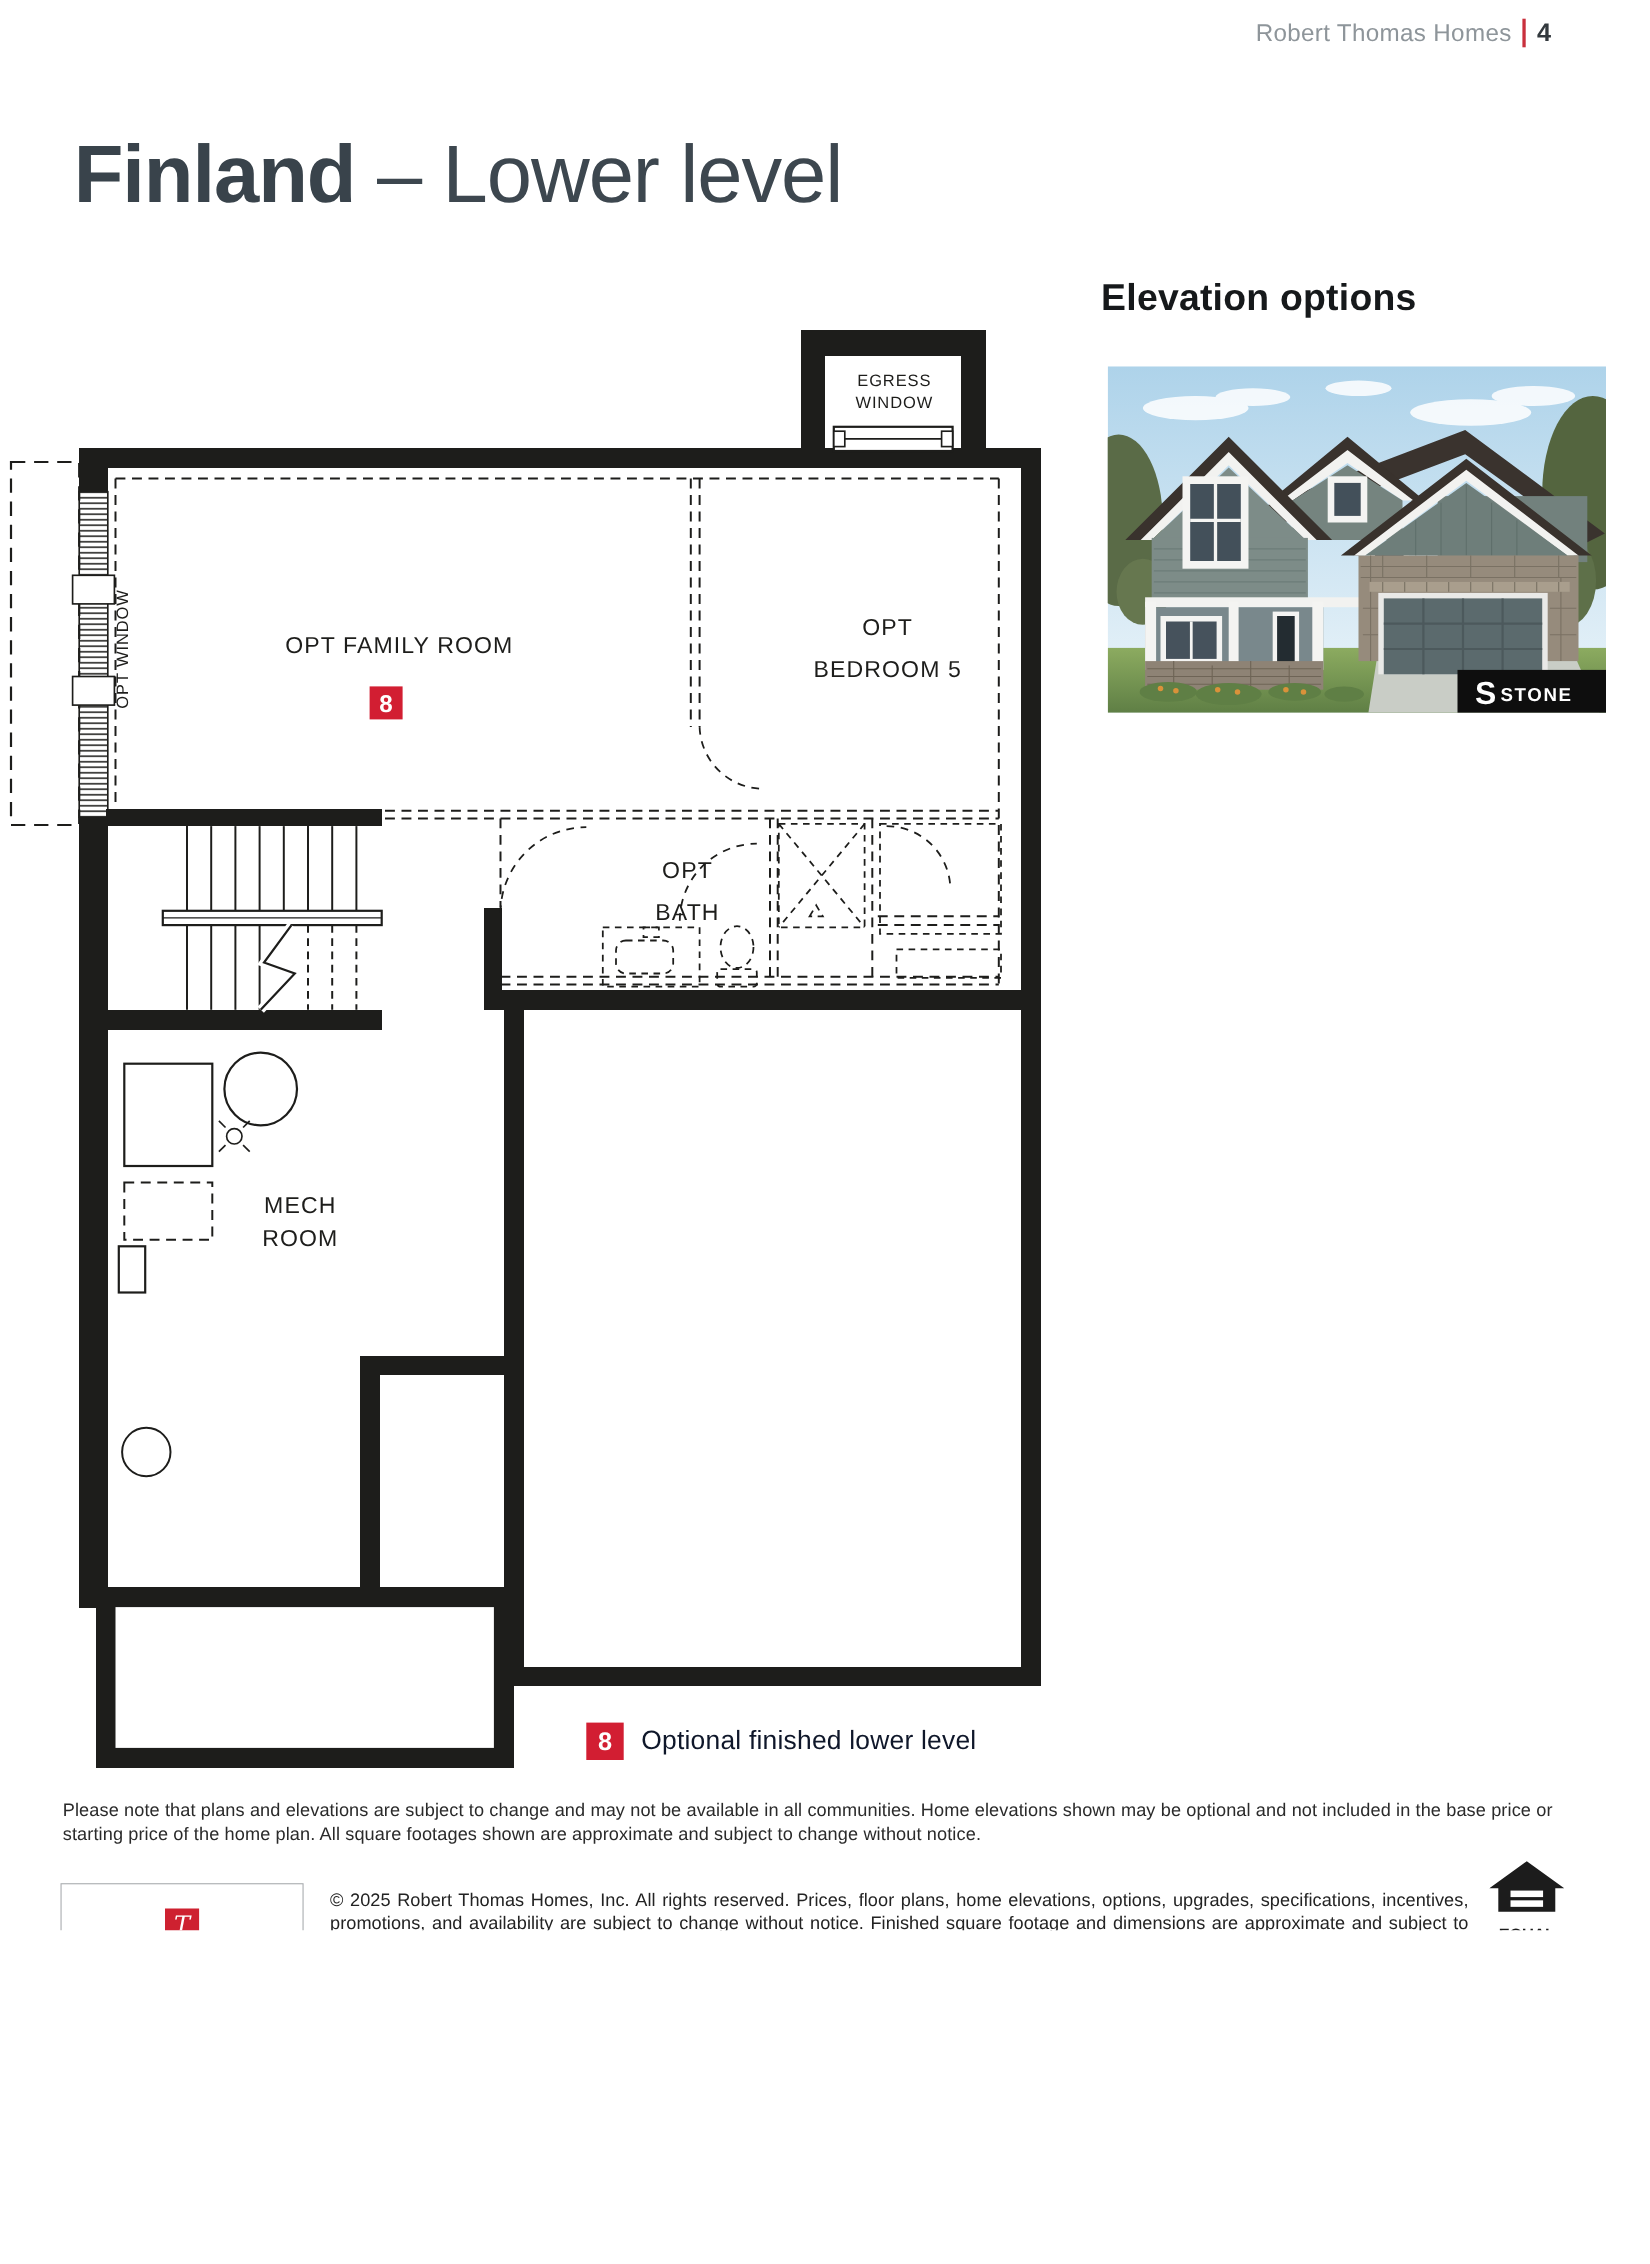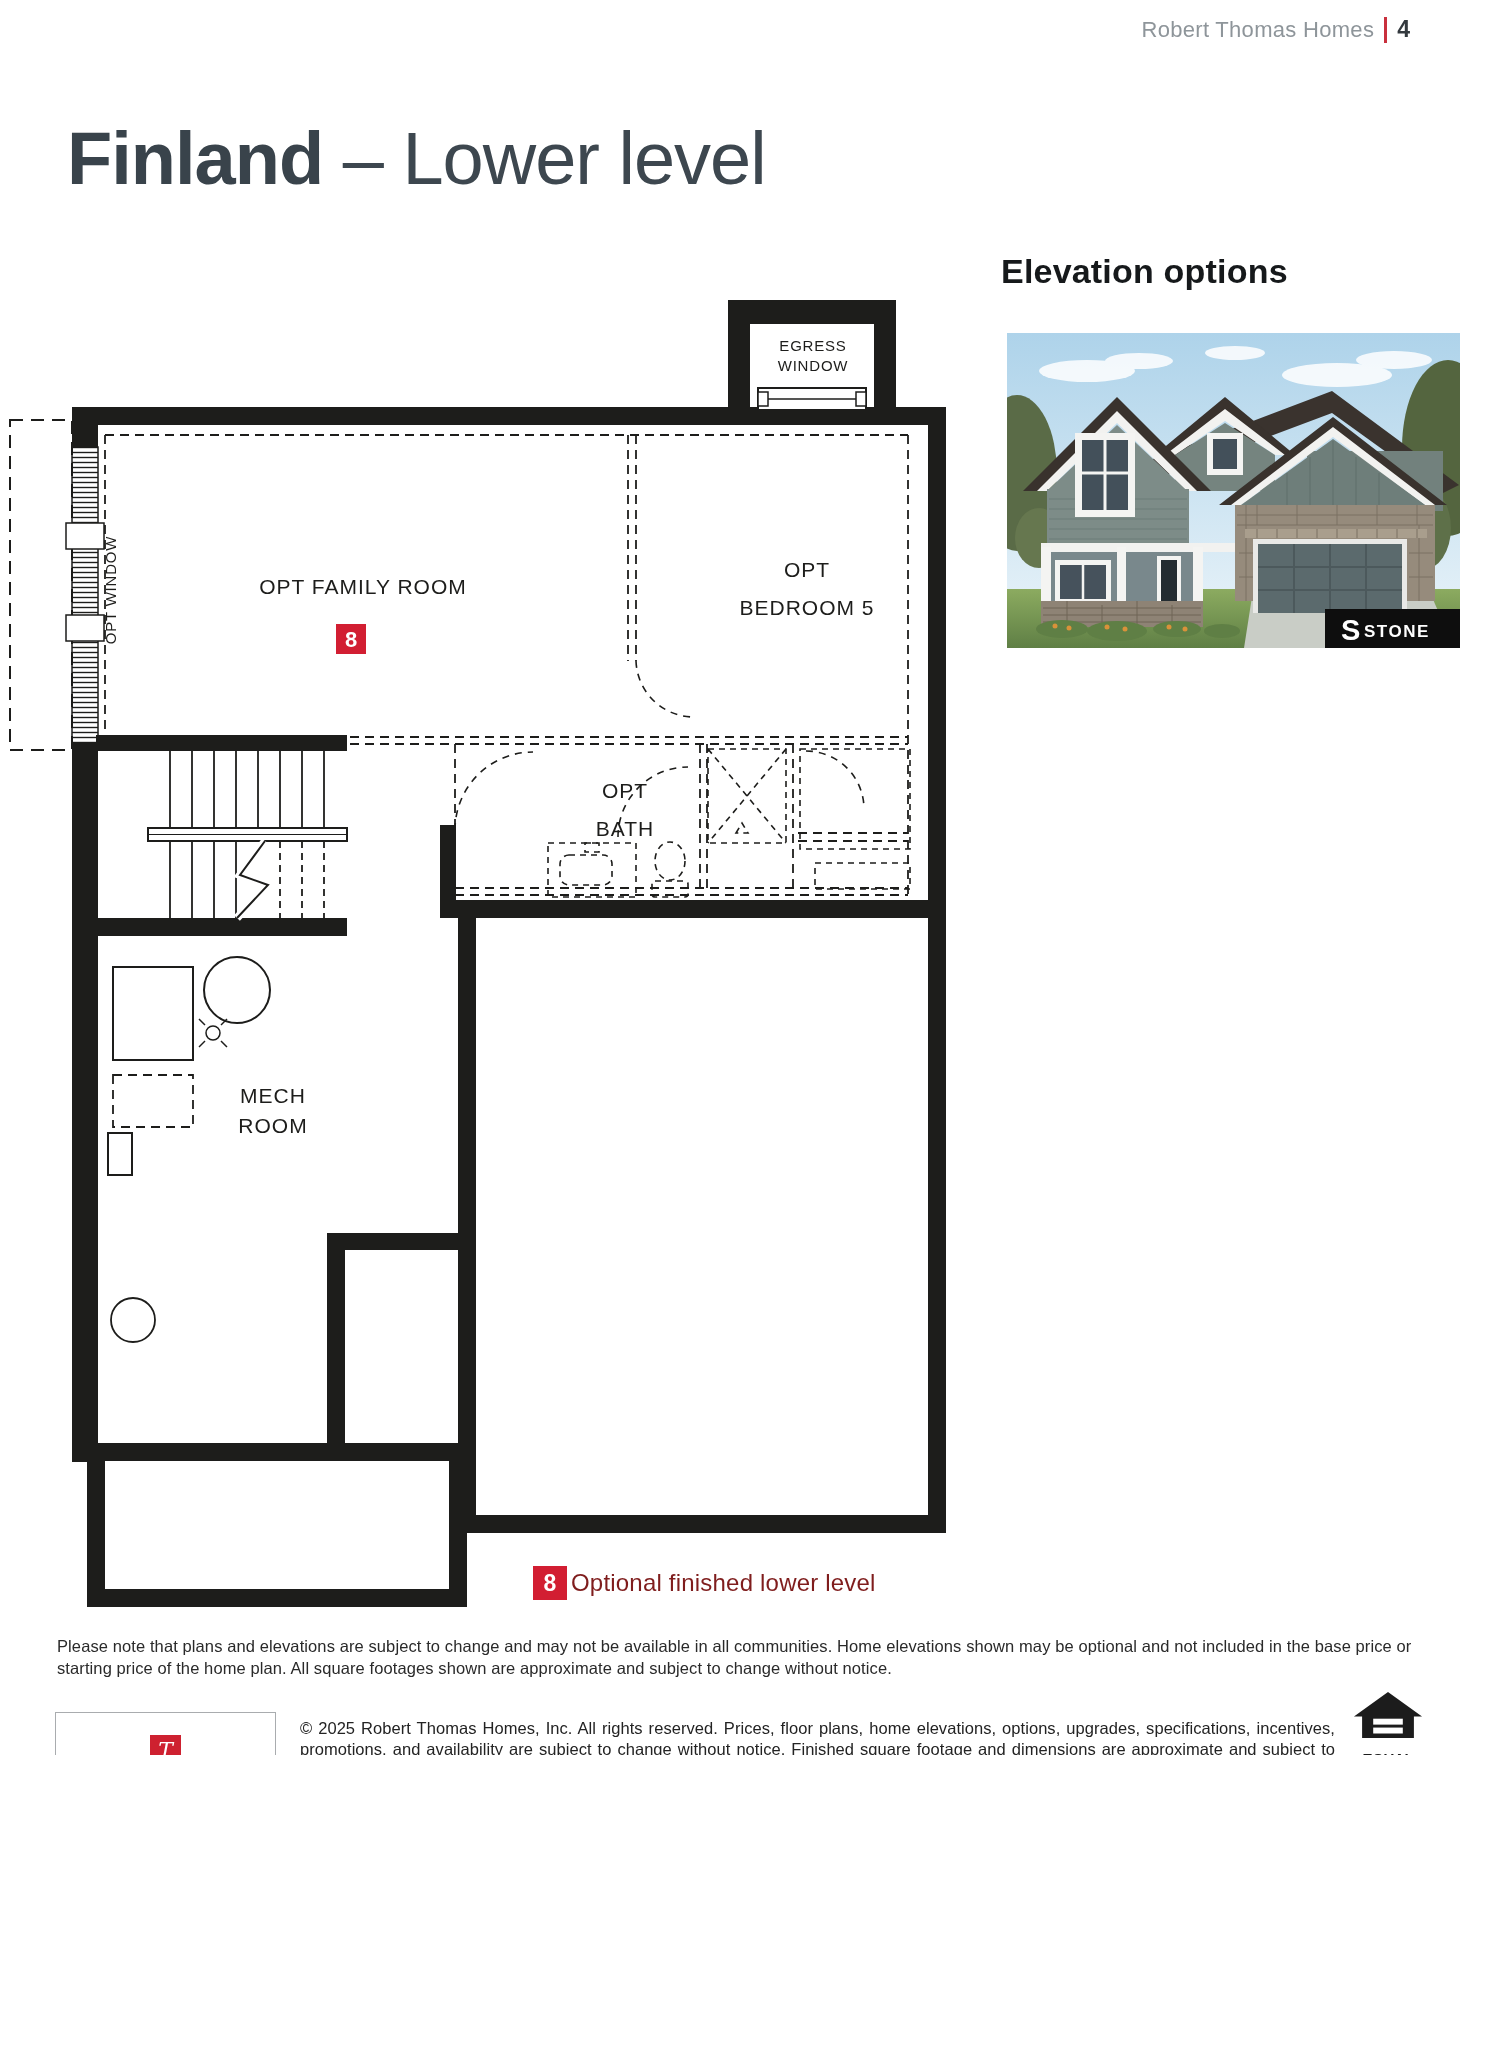--- a/index.html
+++ b/index.html
@@ -23,21 +23,21 @@
   .elev-h { position:absolute; left:1001px; top:252px; font-size:34px; font-weight:700; color:#16191b; letter-spacing:.2px; }
   .photo { position:absolute; left:1007px; top:333px; width:453px; height:315px; }
 
   
   .plan { position:absolute; left:0; top:285px; width:960px; height:1345px; }
 
   
   .legend { position:absolute; left:533px; top:1566px; display:flex; align-items:center; }
   .legend-badge { width:34px; height:34px; background:#d21e32; color:#fff; font-weight:700; font-size:23px;
                   display:flex; align-items:center; justify-content:center; }
-  .legend-label { margin-left:4px; color:#7f1d1d; font-size:24px; letter-spacing:.2px; }
+  .legend-label { margin-left:16px; color:#0f172a; font-size:24px; letter-spacing:.2px; }
 
   
   .disclaimer { position:absolute; left:57px; top:1636px; width:1392px; font-size:16.5px; line-height:1.32;
                 color:#2a2a2a; letter-spacing:.1px; }
 
   
   .logo-box { position:absolute; left:55px; top:1712px; width:221px; height:198px; border:1.5px solid #a9acaf;
               display:flex; flex-direction:column; align-items:center; }
   .logo-t { margin-top:22px; width:31px; height:30px; background:#ce2130; color:#fff; display:flex;
             align-items:center; justify-content:center; font-family:"DejaVu Serif", serif; font-style:italic;

